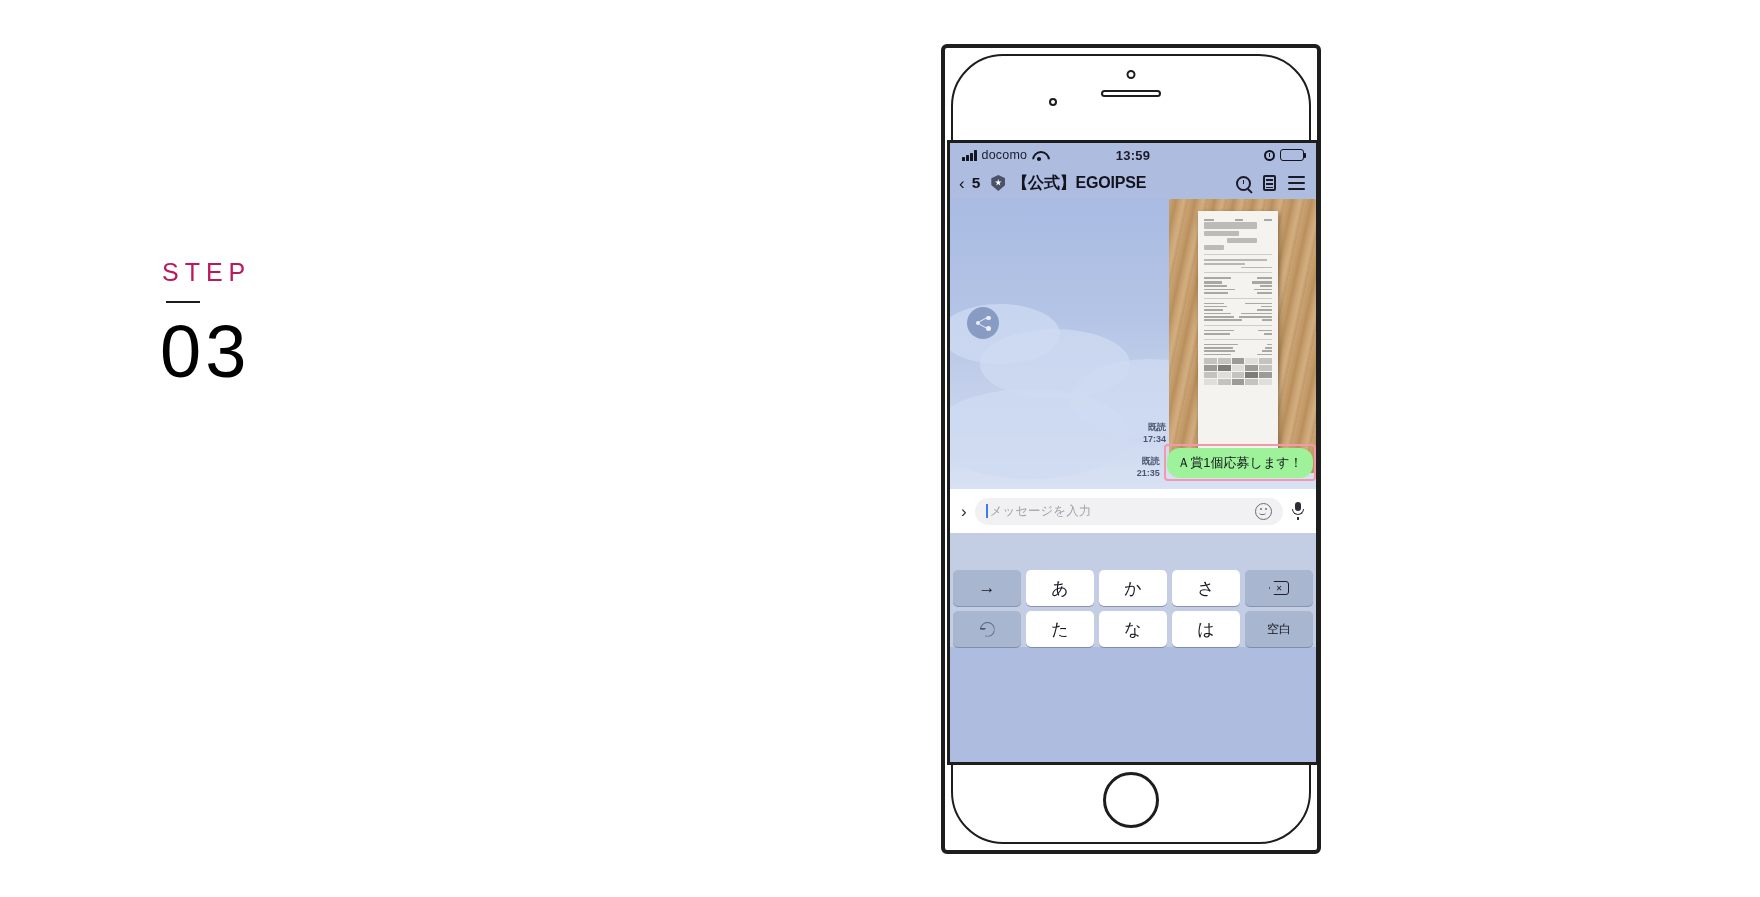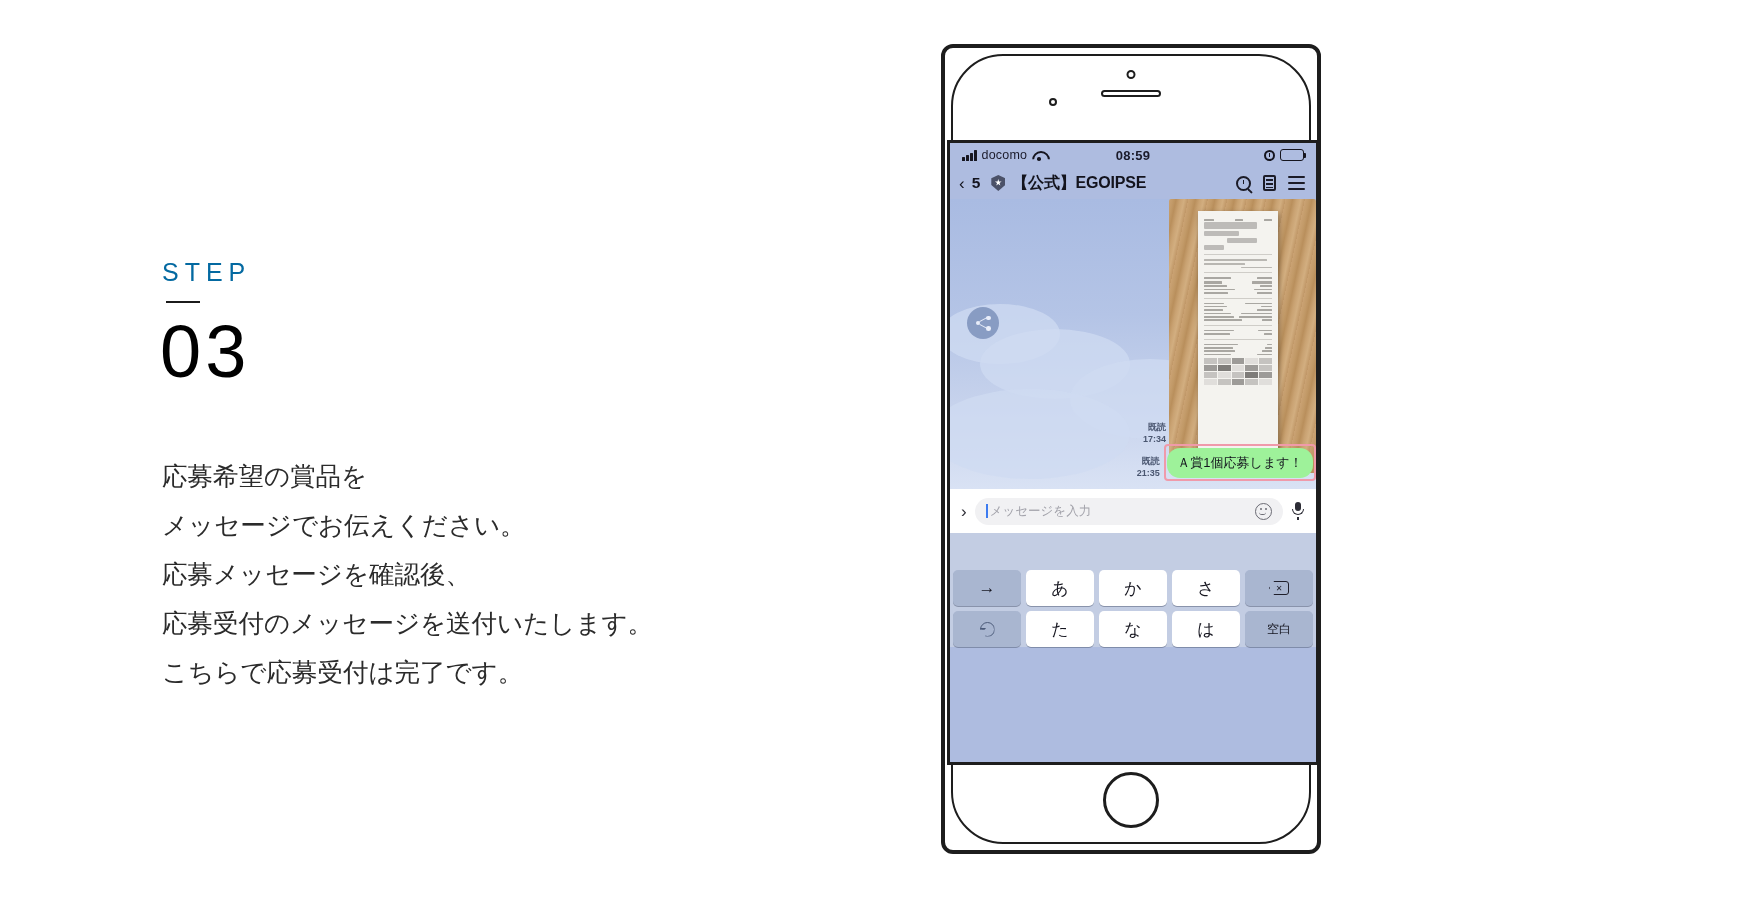--- a/index.html
+++ b/index.html
@@ -17,21 +17,21 @@
 
   
   .step-block {
     position: absolute;
     left: 162px; top: 258px;
     width: 640px;
   }
   .step-label {
     font-size: 25px;
     letter-spacing: 6px;
-    color: #0369a1;
+    color: #be185d;
     font-weight: 400;
   }
   .step-rule {
     width: 34px; height: 2px;
     background: #1b1b1b;
     margin: 14px 0 10px 4px;
   }
   .step-number {
     font-size: 74px;
     letter-spacing: 4px;
@@ -50,21 +50,21 @@
     font-weight: 400;
   }
   .step-body div { white-space: nowrap; }
 
   
   .phone {
     position: absolute;
     left: 941px; top: 44px;
     width: 380px; height: 810px;
     border: 4px solid #1d1d1d;
-    border-radius: 12px;
+    border-radius: 6px;
     background: #ffffff;
   }
   .phone-inner-ring {
     position: absolute;
     left: 6px; top: 6px; right: 6px; bottom: 6px;
     border: 2px solid #1d1d1d;
     border-radius: 52px;
   }
   .phone-speaker {
     position: absolute;
@@ -358,27 +358,20 @@
 <body>
 
 <div id="page">
 
   <div class="step-block">
     <div class="step-label">STEP</div>
     <div class="step-rule"></div>
     <div class="step-number">03</div>
   </div>
 
-  <div class="step-body">
-    <div>応募希望の賞品を</div>
-    <div>メッセージでお伝えください。</div>
-    <div>応募メッセージを確認後、</div>
-    <div>応募受付のメッセージを送付いたします。</div>
-    <div>こちらで応募受付は完了です。</div>
-  </div>
 
   <div class="phone">
     <div class="phone-inner-ring"></div>
     <div class="phone-camera"></div>
     <div class="phone-speaker"></div>
     <div class="phone-sensor"></div>
     <div class="phone-home"></div>
 
     <div class="screen">
 
@@ -386,21 +379,21 @@
         <div class="sb-left">
           <div class="signal-bars">
             <i></i>
               <i></i>
               <i></i>
               <i></i>
           </div>
           <span class="carrier">docomo</span>
           <span class="wifi-icon"></span>
         </div>
-        <div class="sb-time">08:59</div>
+        <div class="sb-time">13:59</div>
         <div class="sb-right">
           <span class="alarm-icon"></span>
           <span class="battery"><span class="fill"></span></span>
         </div>
       </div>
 
       <div class="chat-header">
         <span class="hdr-back">‹</span>
         <span class="hdr-count">5</span>
         <span class="hdr-shield"></span>

